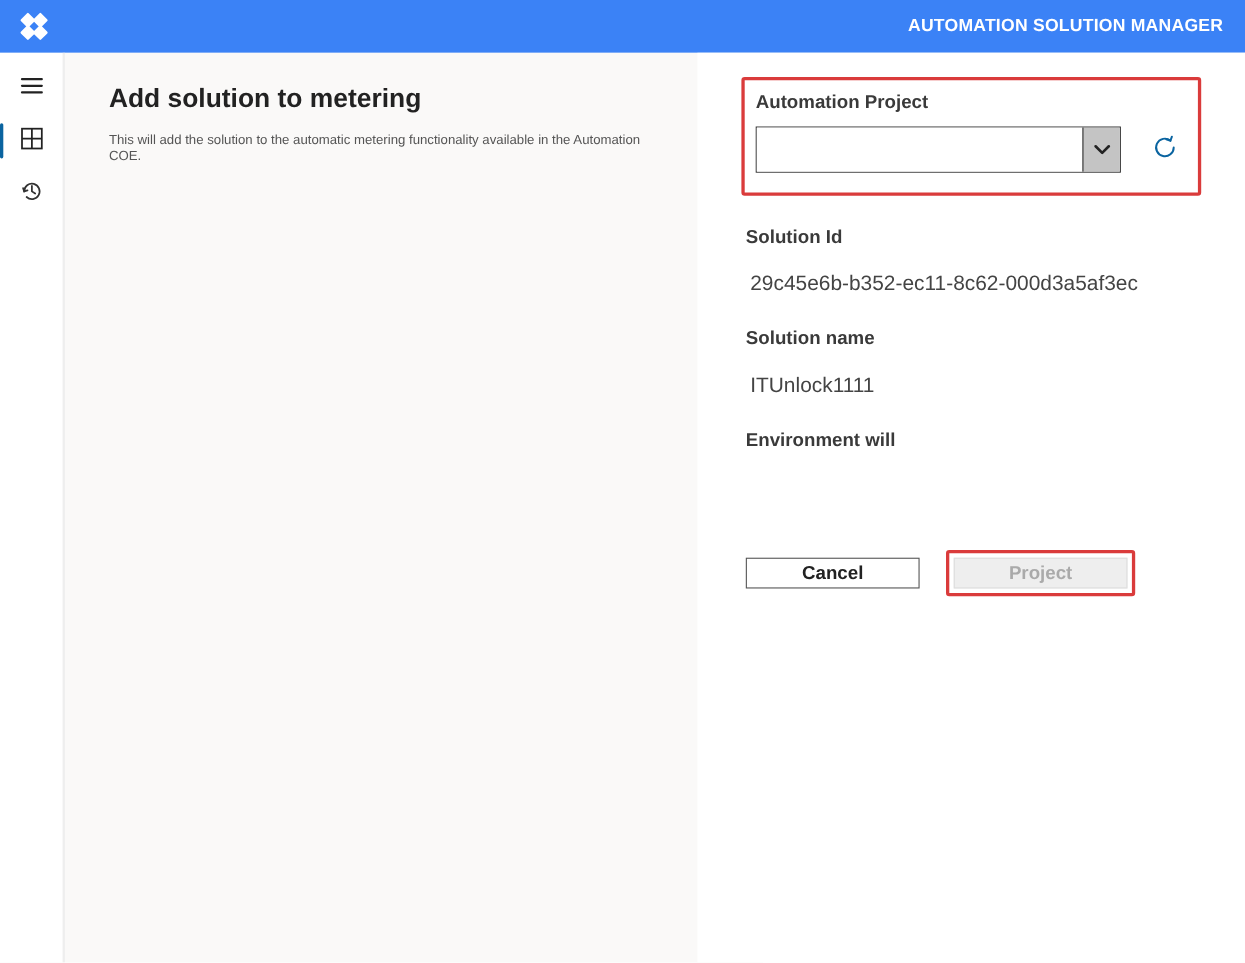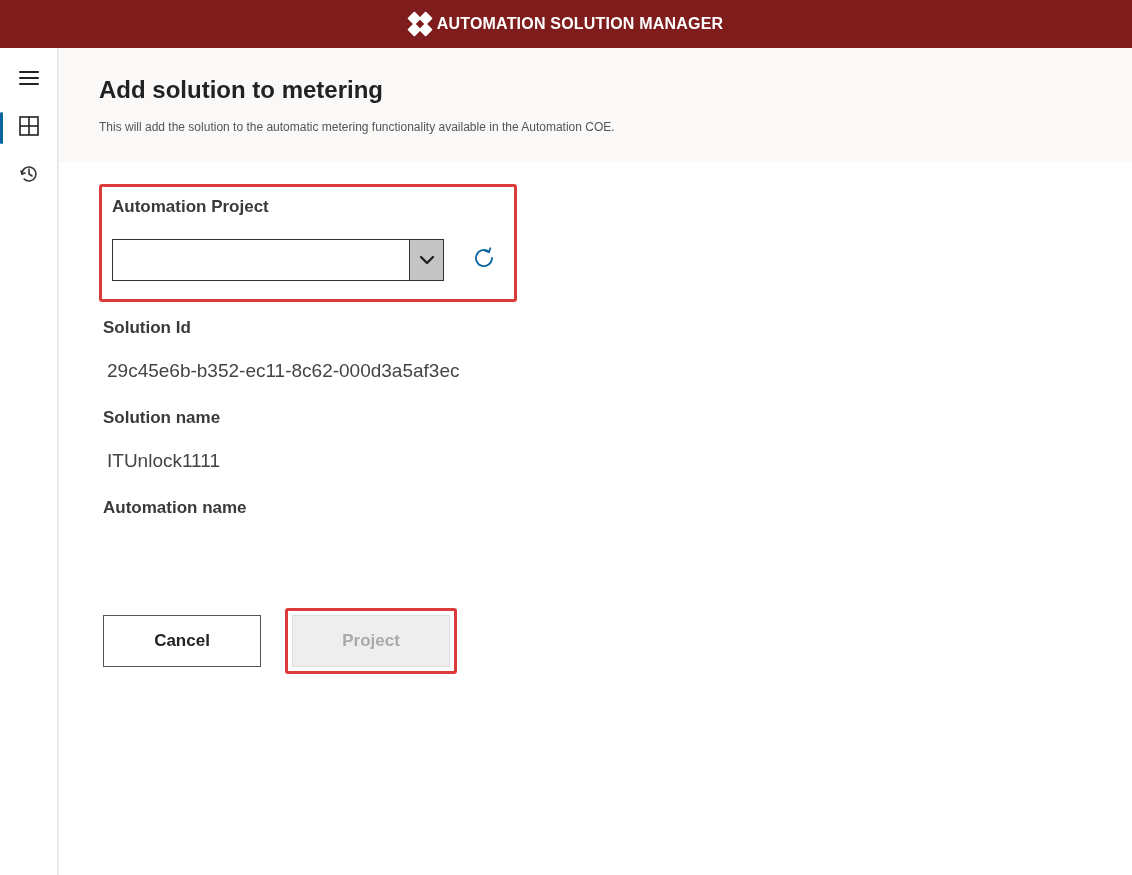--- a/index.html
+++ b/index.html
@@ -5,26 +5,26 @@
   * { box-sizing: border-box; margin: 0; padding: 0; }
   body {
     font-family: "Segoe UI", Tahoma, Geneva, Verdana, sans-serif;
     background: #fff;
     color: #333;
     width: 1132px;
     height: 875px;
     overflow: hidden;
   }
   .header {
-    background: #7f1d1d;
+    background: #3b82f6;
     color: #fff;
     height: 48px;
     display: flex;
     align-items: center;
-    justify-content: center;
+    justify-content: space-between;
     padding: 0 20px 0 14px;
   }
   .header-logo {
     display: flex;
     align-items: center;
   }
   .header-title {
     font-weight: 700;
     font-size: 16px;
     letter-spacing: 0.2px;
@@ -61,21 +61,21 @@
     width: 3px;
     background: #0a64a0;
     border-radius: 2px;
   }
   .main-area {
     flex: 1;
     background: #faf9f8;
     border-left: 1px solid #eee;
     position: relative;
     display: flex;
-    flex-direction: column;
+    flex-direction: row;
   }
   .page-header {
     padding: 28px 40px 28px 40px;
   }
   .page-title {
     font-size: 24px;
     font-weight: 600;
     color: #222;
     margin-bottom: 16px;
   }
@@ -93,21 +93,21 @@
     border: 3px solid #da3b3b;
     border-radius: 3px;
     padding: 10px 10px 18px 10px;
     width: 418px;
     margin-bottom: 14px;
   }
   .field-label {
     font-size: 17px;
     color: #3a3a3a;
     font-weight: 600;
-    margin-bottom: 22px;
+    margin-bottom: 12px;
   }
   .select-row {
     display: flex;
     align-items: center;
     gap: 28px;
   }
   .select-box {
     display: flex;
     width: 332px;
     height: 42px;
@@ -135,39 +135,39 @@
     justify-content: center;
     cursor: pointer;
   }
   .ro-field {
     margin: 0 0 4px 4px;
   }
   .ro-label {
     font-size: 17px;
     font-weight: 600;
     color: #3a3a3a;
-    margin-top: 16px;
+    margin-top: 28px;
     margin-bottom: 22px;
   }
   .ro-value {
     font-size: 19px;
     color: #444;
     margin-left: 4px;
     margin-bottom: 26px;
   }
   .button-row {
     display: flex;
     gap: 24px;
     margin-top: 90px;
     margin-left: 4px;
     align-items: center;
   }
   .btn {
     width: 158px;
-    height: 52px;
+    height: 28px;
     font-size: 17px;
     font-weight: 600;
     display: flex;
     align-items: center;
     justify-content: center;
     cursor: pointer;
   }
   .btn-cancel {
     background: #fff;
     border: 1px solid #555;
@@ -278,21 +278,21 @@
 
       <div class="ro-field">
         <div class="ro-label">Solution name</div>
         <div class="ro-value">ITUnlock1111</div>
       </div>
 
       <div class="ro-field">
       </div>
 
       <div class="ro-field">
-        <div class="ro-label">Automation name</div>
+        <div class="ro-label">Environment will</div>
       </div>
 
       <div class="button-row">
         <div class="btn btn-cancel">Cancel</div>
         <div class="btn-submit-wrap">
           <div class="btn btn-submit">Project</div>
         </div>
       </div>
 
     </div>

